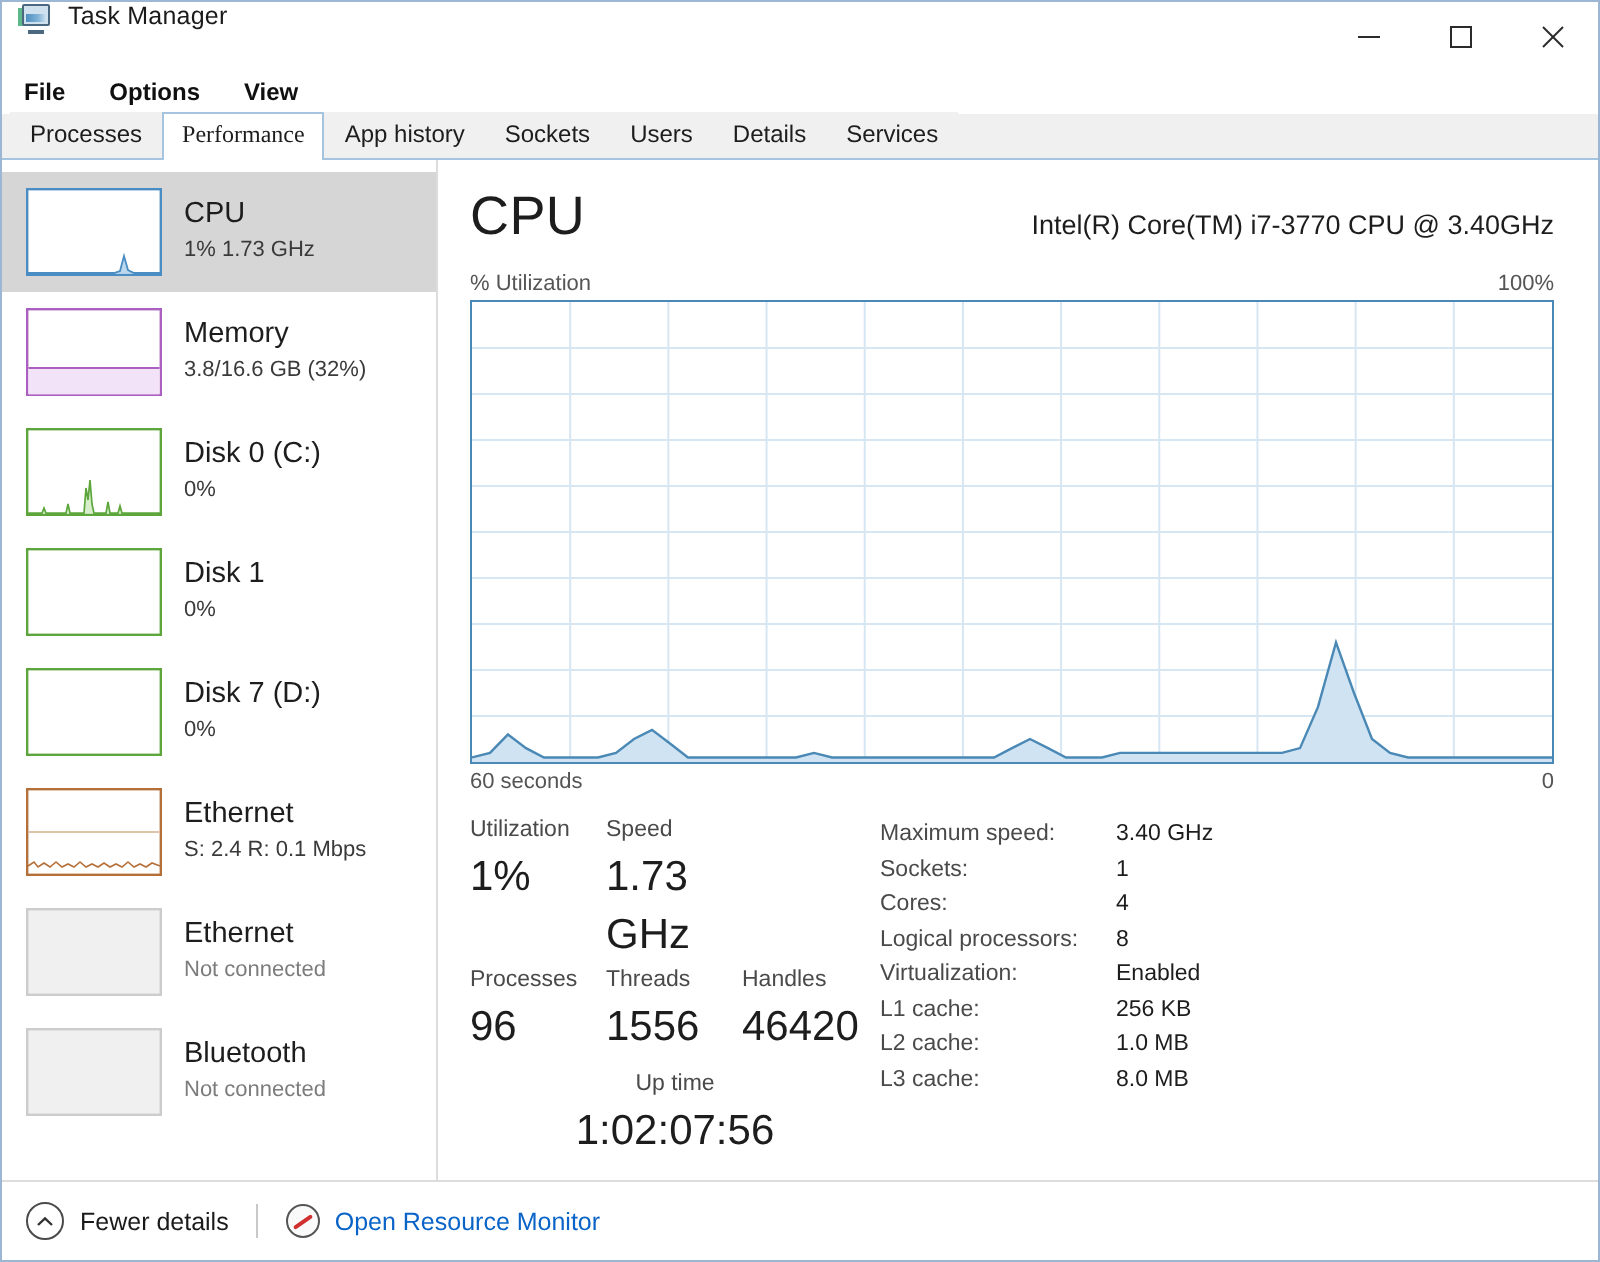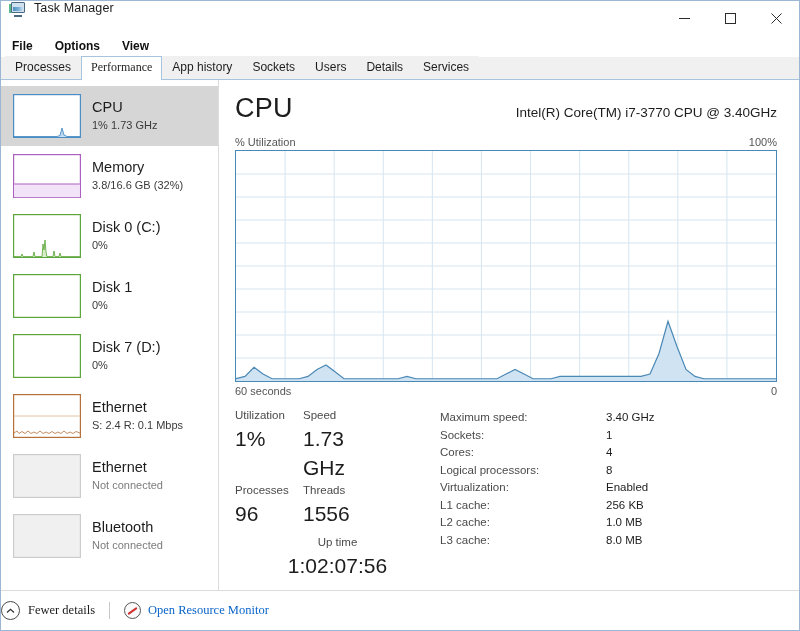--- a/index.html
+++ b/index.html
@@ -147,32 +147,31 @@
   .stats { display: flex; margin-top: 10px; }
   .stats-left { width: 205px; flex: none; }
   .stat-row { display: flex; }
   .stat-col { width: 68px; }
   .stat-col.wide { width: 75px; }
   .stat-lbl { font-size: 11.5px; color: #4a4a4a; line-height: 17px; }
   .stat-val { font-size: 21px; color: #1d1d1d; line-height: 29px; font-weight: 300; }
   .stat-block { margin-top: 6px; text-align: center; }
 
   .stats-right { flex: 1; padding-top: 2px; }
-  .spec-row { display: flex; line-height: 17.5px; gap: 48px; }
+  .spec-row { display: flex; line-height: 17.5px; }
   .spec-key { width: 118px; font-size: 11.5px; color: #4a4a4a; }
   .spec-val { font-size: 11.5px; color: #1d1d1d; }
 
   
   .footer {
     height: 40px; flex: none;
     border-top: 1px solid #dcdcdc;
     display: flex; align-items: center;
-    gap: 10px;
-    background: #ffffff;
-    font-family: Liberation Serif, serif;
+    padding-left: 12px; gap: 10px;
+    background: #ffffff;
   }
   .fewer { display: flex; align-items: center; gap: 8px; }
   .chev-circle {
     width: 19px; height: 19px; border-radius: 50%;
     border: 1px solid #4a4a4a;
     display: flex; align-items: center; justify-content: center;
   }
   .fewer-text { font-size: 12.5px; color: #1a1a1a; }
   .sep { width: 1px; height: 17px; background: #c8c8c8; margin: 0 4px; }
   .resmon { display: flex; align-items: center; gap: 7px; }
@@ -404,20 +403,24 @@
 
           <div class="stat-row">
             <div class="stat-col">
               <div class="stat-lbl">Processes</div>
               <div class="stat-val">96</div>
             </div>
             <div class="stat-col">
               <div class="stat-lbl">Threads</div>
               <div class="stat-val">1556</div>
             </div>
+            <div class="stat-col">
+              <div class="stat-lbl">Handles</div>
+              <div class="stat-val">46420</div>
+            </div>
           </div>
 
           <div class="stat-block">
             <div class="stat-lbl">Up time</div>
             <div class="stat-val">1:02:07:56</div>
           </div>
 
         </div>
 
         <div class="stats-right" id="spec-list">

